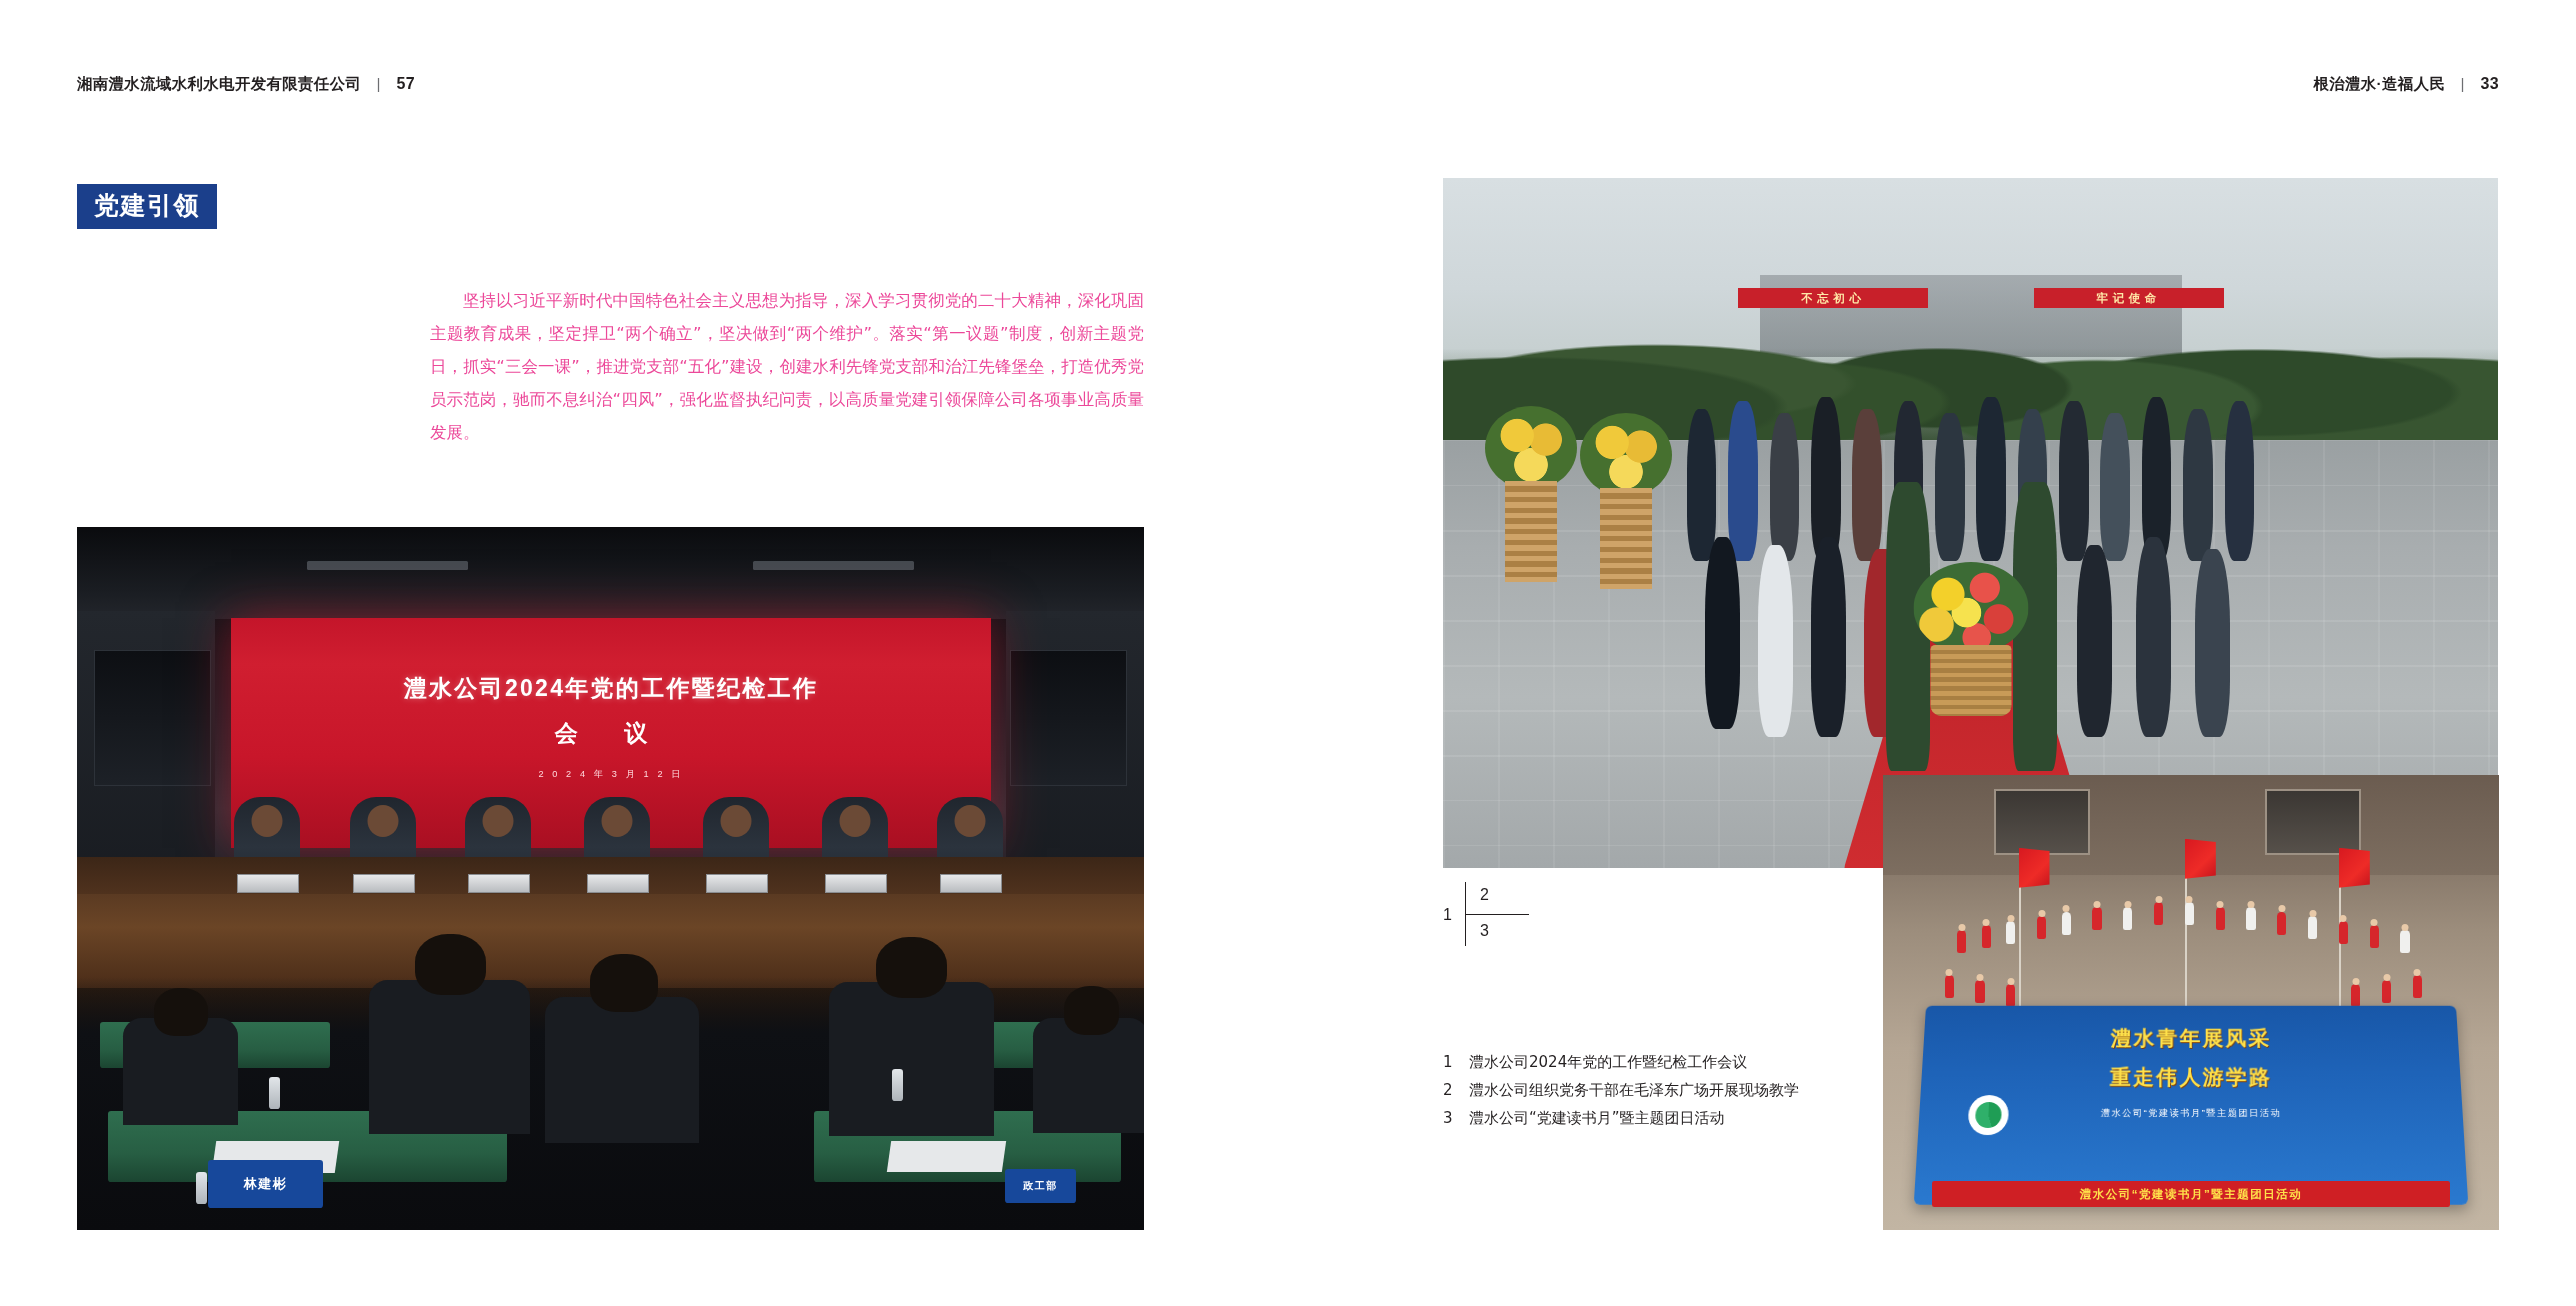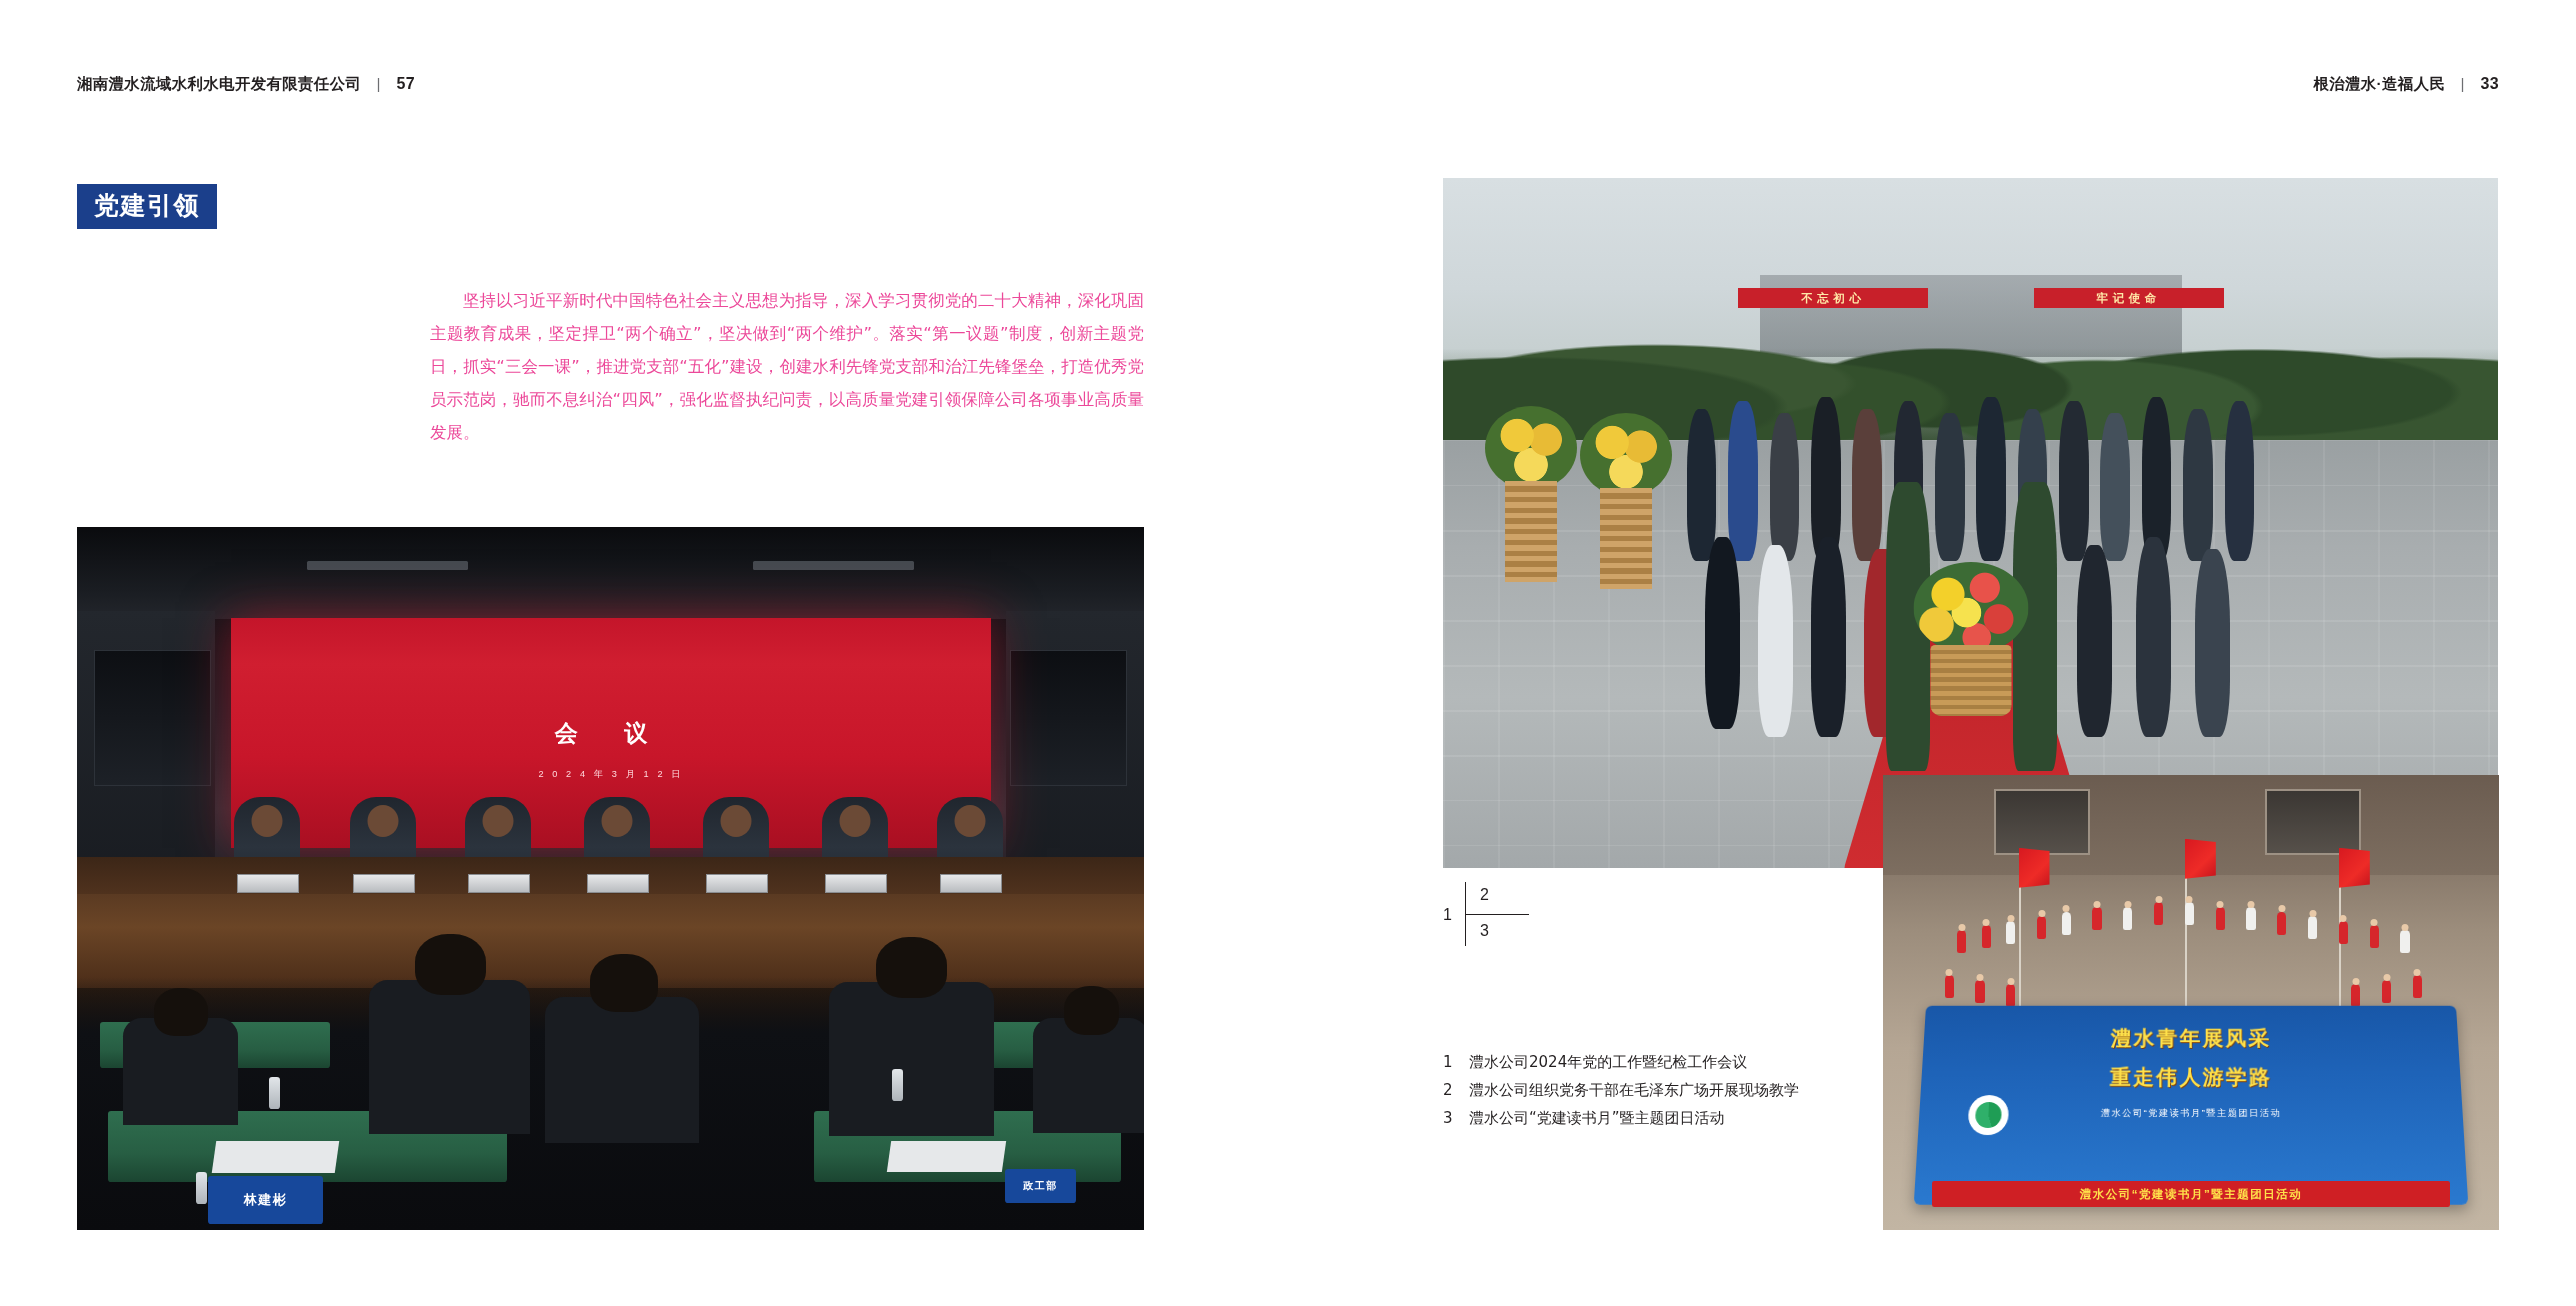--- a/index.html
+++ b/index.html
@@ -409,20 +409,21 @@
   <div class="ph-inner">
     <div class="hall-bg"></div>
     <div class="hall-ceil"></div>
     <div class="hall-wall-l"></div>
     <div class="hall-wall-r"></div>
 
     <div class="panel-l"></div>
     <div class="panel-r"></div>
 
     <div class="screen-red">
+      <div class="line1">澧水公司2024年党的工作暨纪检工作</div>
       <div class="line2">会   议</div>
       <div class="line3">2 0 2 4 年 3 月 1 2 日</div>
     </div>
 
     <div class="seater" style="left:157px;"></div>
     <div class="seater" style="left:273px;"></div>
     <div class="seater" style="left:388px;"></div>
     <div class="seater" style="left:507px;"></div>
     <div class="seater" style="left:626px;"></div>
     <div class="seater" style="left:745px;"></div>
@@ -463,21 +464,21 @@
     <div class="aud-body" style="left:956px;top:491px; width:115px; height:115px;"></div>
     <div class="aud-head" style="left:987px;top:459px; width:55px;  height:49px;"></div>
 
     <div class="bottle" style="left:192px; top:550px;"></div>
     <div class="bottle" style="left:815px;top:542px;"></div>
     <div class="bottle" style="left:119px; top:645px;"></div>
 
     <div class="card-white" style="left:137px; top:614px; width:123px; height:32px;"></div>
     <div class="card-white" style="left:812px;top:614px; width:115px; height:31px;"></div>
 
-    <div class="badge-blue" style="left:131px; top:649px;">林建彬</div>
+    <div class="badge-blue" style="left:131px; top:633px;">林建彬</div>
     <div class="badge-blue small" style="left:928px; top:642px;">政工部</div>
   </div>
 </div>
 
 <div class="photo" id="photo-2">
   <div class="ph-inner">
     <div class="sq-sky"></div>
     <div class="sq-building"></div>
     <div class="sq-trees"></div>
     <div class="sq-ground"></div>

